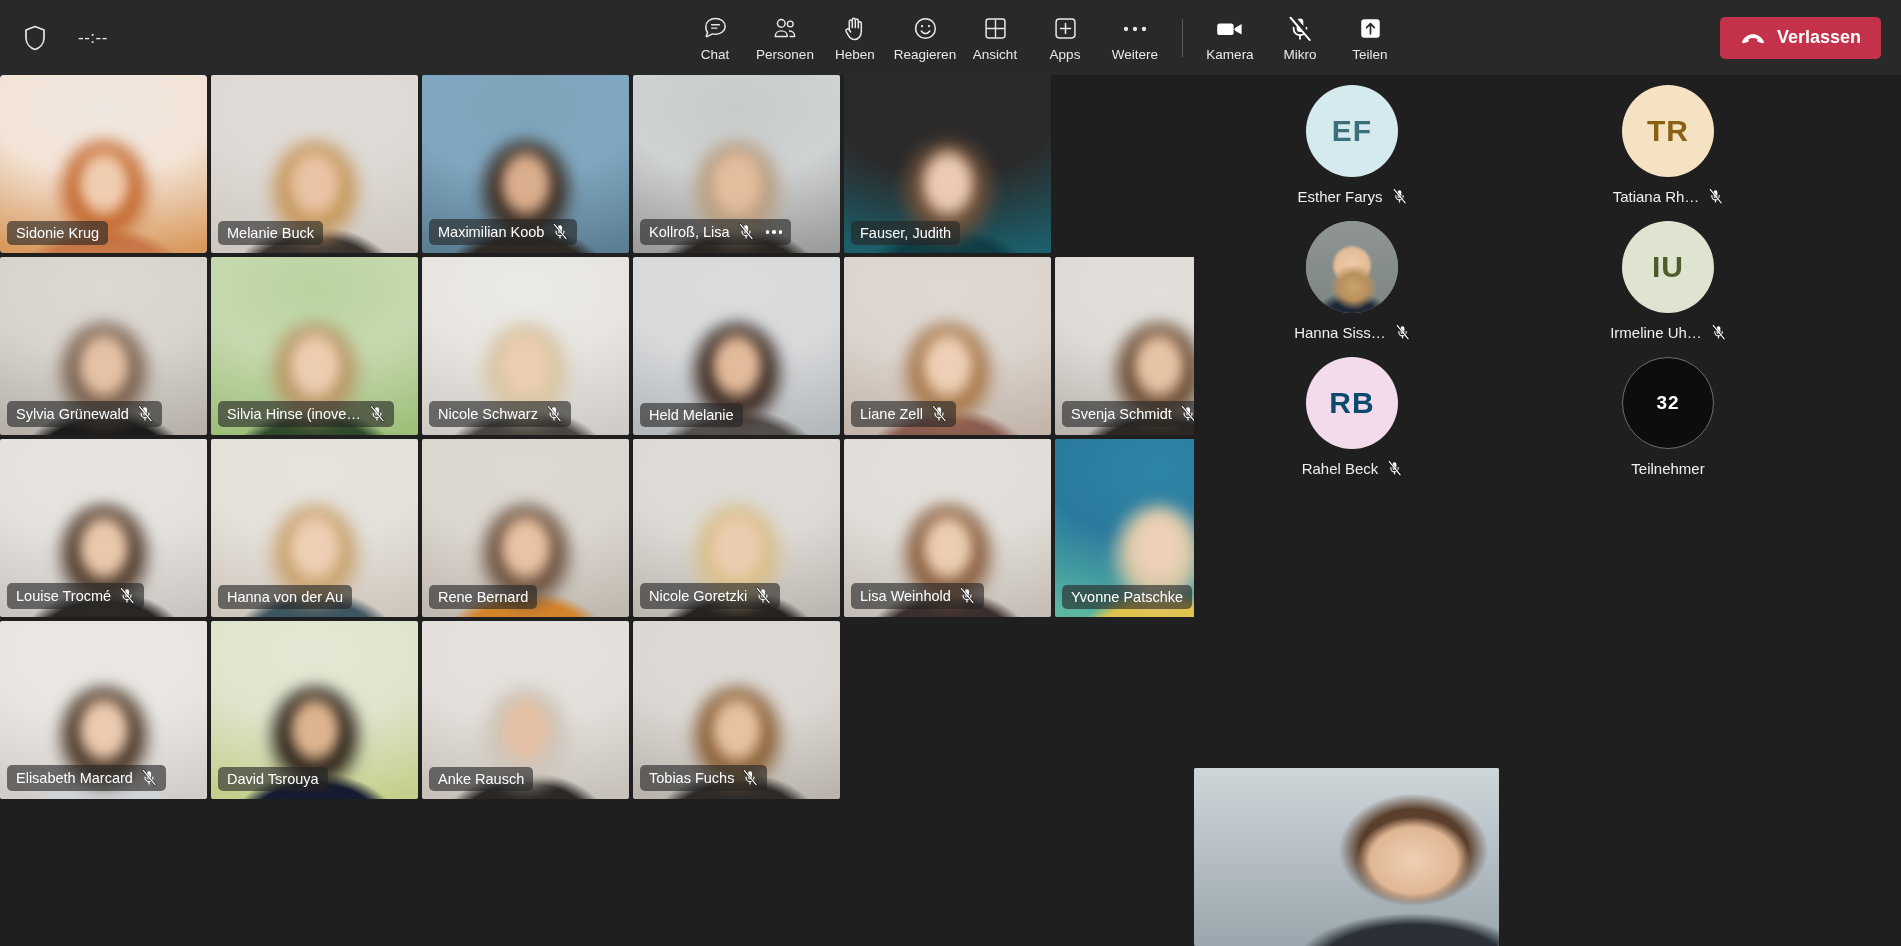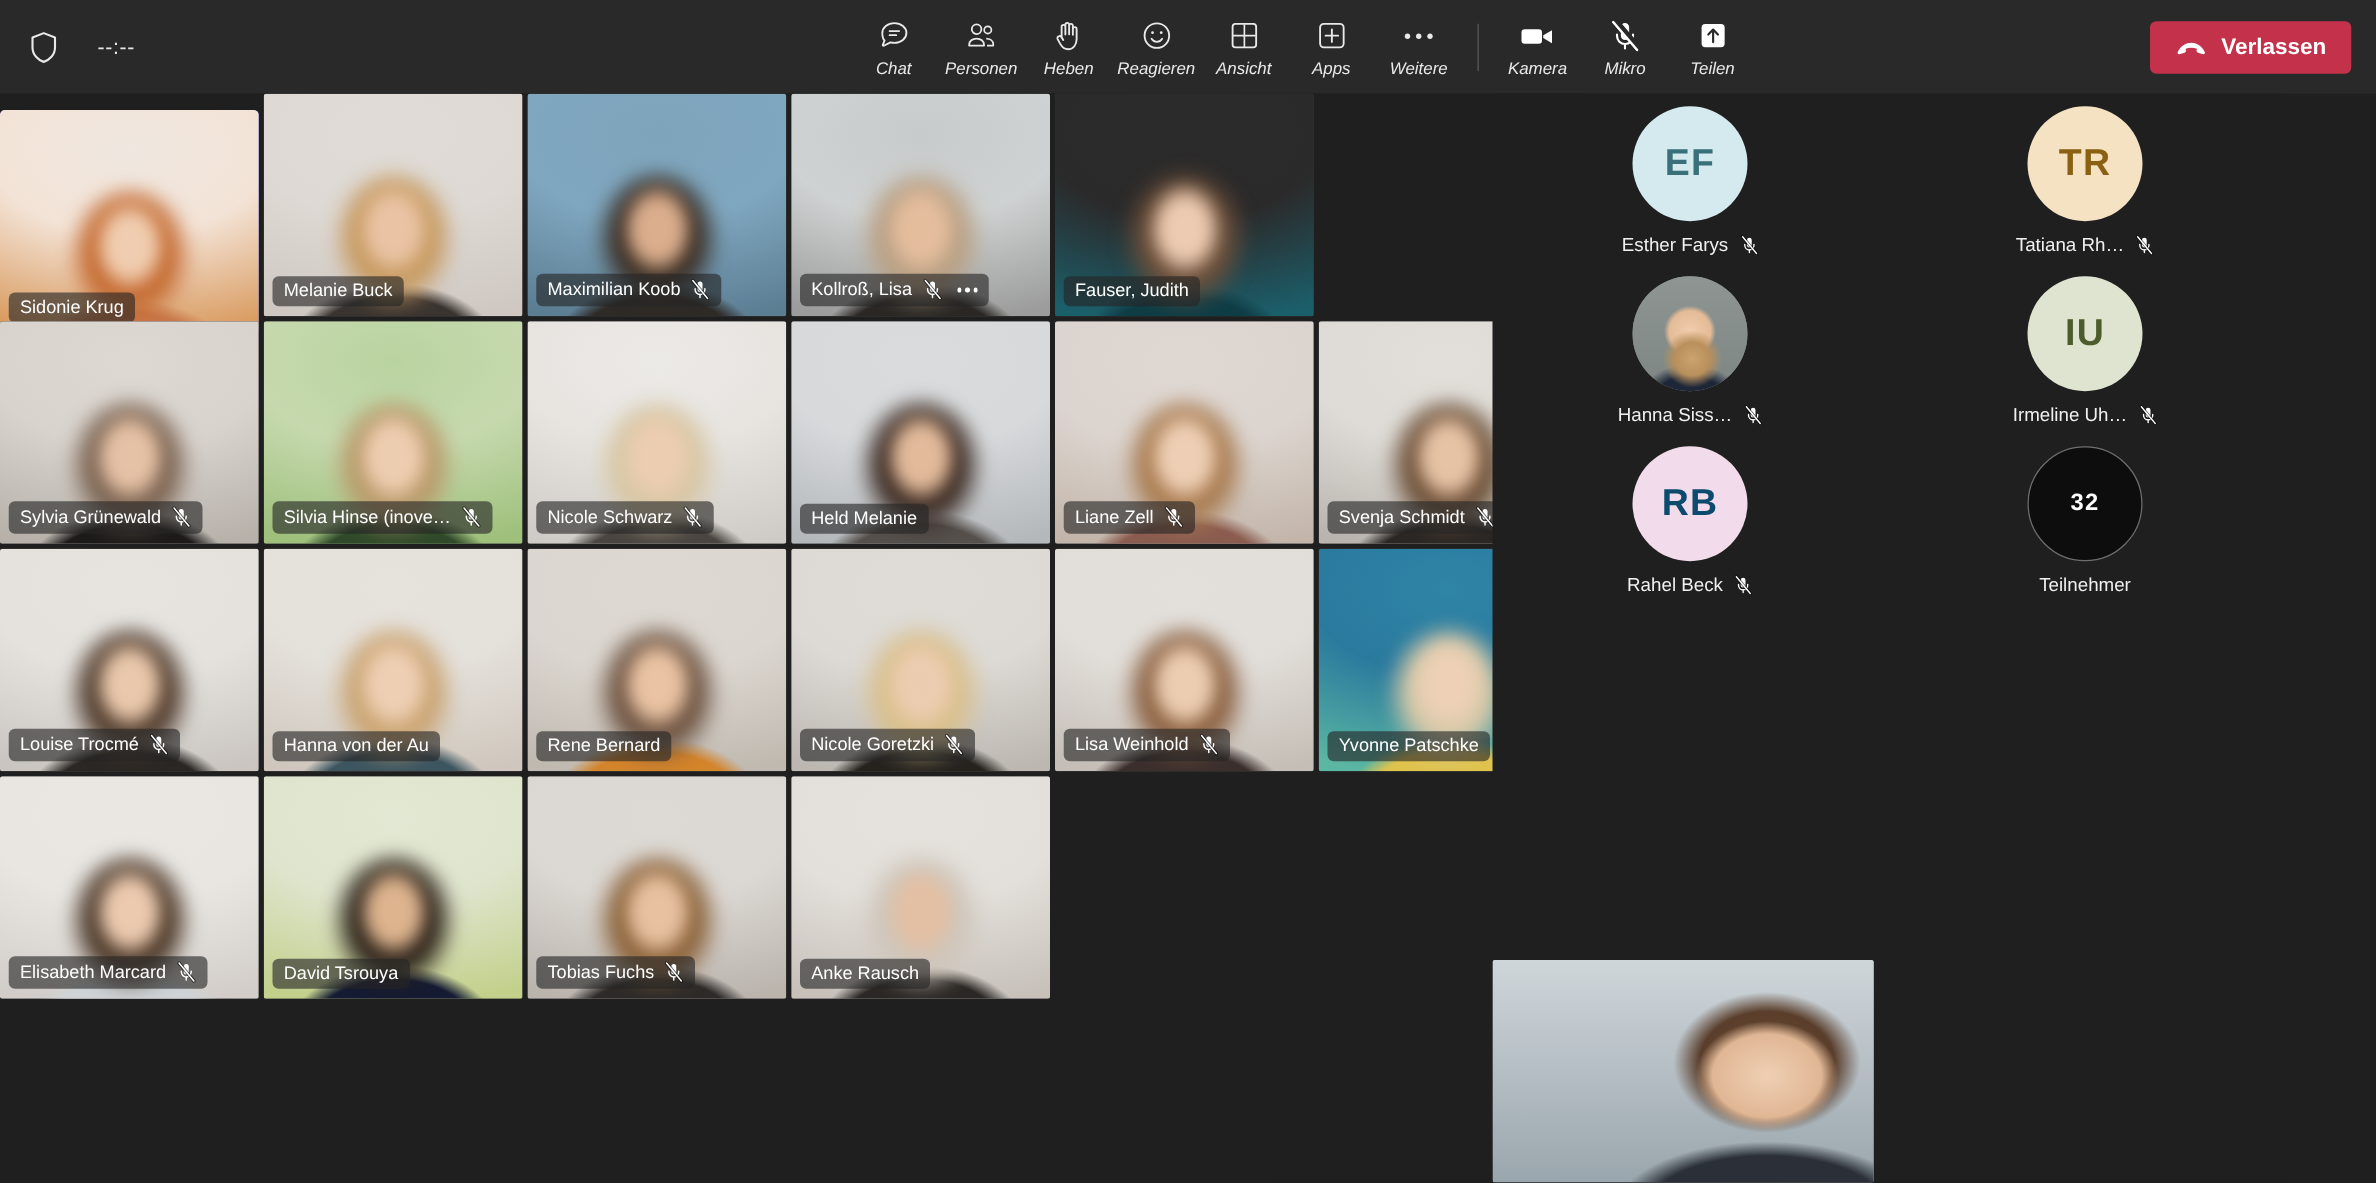--- a/index.html
+++ b/index.html
@@ -16,21 +16,21 @@
     background:#292929;
     display:flex; align-items:center;
   }
   #topbar-left{
     display:flex; align-items:center; gap:26px;
     padding-left:18px; width:680px; flex:none;
   }
   .shield-wrap{ width:34px; height:34px; display:flex; align-items:center; justify-content:center; }
   .timer{ color:#e8e8e8; font-size:17px; letter-spacing:.5px; }
 
-  #topbar-center{ display:flex; align-items:center; height:75px;font-style:italic; }
+  #topbar-center{ display:flex; align-items:center; height:75px; }
   .tb-item{
     width:70px; height:70px;
     display:flex; flex-direction:column; align-items:center; justify-content:center;
     gap:3px; border-radius:5px; cursor:pointer;
   }
   .tb-icon{ height:30px; display:flex; align-items:center; justify-content:center; }
   .tb-label{ color:#e9e9e9; font-size:13.5px; white-space:nowrap; }
   .tb-sep{ width:1px; height:38px; background:#5a5a5a; margin:0 12px; }
 
   #topbar-right{
@@ -49,21 +49,21 @@
   #stage{
     position:absolute; left:0; top:75px;
     width:1269px; height:871px;
     background:#1f1f1f;
   }
   .vrow{ display:flex; height:178px; gap:4px; margin-bottom:4px; }
   .vtile{
     position:relative; width:207px; height:178px;
     overflow:hidden; border-radius:2px; background:#3b3b3b;
   }
-  .vtile.active{ outline:3px solid #7b83eb; outline-offset:-3px; border-radius:4px;margin-top:13px; }
+  .vtile.active{ outline:3px solid #7b83eb; outline-offset:-3px; border-radius:4px; }
   .vbg{ position:absolute; inset:0; }
   .vlabel{
     position:absolute; left:7px; bottom:8px;
     display:flex; align-items:center; gap:8px;
     background:rgba(37,37,37,.62);
     border-radius:5px; padding:4px 9px;
     max-width:192px;
   }
   .vlabel .nm{
     color:#fff; font-size:14.5px; white-space:nowrap;
@@ -546,46 +546,46 @@
         <div class="vbg" style="background: radial-gradient(120% 85% at 50% 18%, rgb(227, 232, 212) 0%, rgb(223, 228, 205) 45%, rgb(195, 208, 139) 100%);">
           <div class="ph" style="background: radial-gradient(58% 46% at 50% 118%, rgb(20, 27, 51) 0%, rgb(20, 27, 51) 58%, transparent 72%);"></div>
           <div class="face" style="left: 50%; top: 34%; width: 104px; height: 120px; transform: translateX(-50%); background: radial-gradient(50% 50% at 50% 45%, rgb(43, 33, 24) 60%, transparent 100%); filter: blur(6px);"></div>
           <div class="face" style="left: 50%; top: 40%; width: 62px; height: 78px; transform: translateX(-50%); background: radial-gradient(50% 50% at 50% 48%, rgb(221, 180, 142) 55%, transparent 100%); filter: blur(5px);"></div>
         </div>
         <div class="vlabel">
           <span class="nm">David Tsrouya</span>
         </div>
       </div>
       <div class="vtile">
+        <div class="vbg" style="background: radial-gradient(120% 85% at 50% 18%, rgb(229, 225, 220) 0%, rgb(227, 223, 218) 45%, rgb(199, 193, 186) 100%);">
+          <div class="ph" style="background: radial-gradient(58% 46% at 50% 118%, rgb(43, 39, 36) 0%, rgb(43, 39, 36) 58%, transparent 72%);"></div>
+          <div class="face" style="left: 50%; top: 34%; width: 104px; height: 120px; transform: translateX(-50%); background: radial-gradient(50% 50% at 50% 45%, rgb(207, 198, 187) 60%, transparent 100%); filter: blur(6px);"></div>
+          <div class="face" style="left: 50%; top: 40%; width: 62px; height: 78px; transform: translateX(-50%); background: radial-gradient(50% 50% at 50% 48%, rgb(227, 192, 164) 55%, transparent 100%); filter: blur(5px);"></div>
+        </div>
+        <div class="vlabel">
+          <span class="nm">Anke Rausch</span>
+        </div>
+      </div>
+      <div class="vtile">
         <div class="vbg" style="background: radial-gradient(120% 85% at 50% 18%, rgb(221, 217, 212) 0%, rgb(219, 215, 210) 45%, rgb(186, 180, 173) 100%);">
           <div class="ph" style="background: radial-gradient(58% 46% at 50% 118%, rgb(45, 42, 40) 0%, rgb(45, 42, 40) 58%, transparent 72%);"></div>
           <div class="face" style="left: 50%; top: 34%; width: 104px; height: 120px; transform: translateX(-50%); background: radial-gradient(50% 50% at 50% 45%, rgb(138, 97, 56) 60%, transparent 100%); filter: blur(6px);"></div>
           <div class="face" style="left: 50%; top: 40%; width: 62px; height: 78px; transform: translateX(-50%); background: radial-gradient(50% 50% at 50% 48%, rgb(231, 193, 160) 55%, transparent 100%); filter: blur(5px);"></div>
         </div>
         <div class="vlabel">
           <span class="nm">Tobias Fuchs</span>
           <span style="display: flex; flex: 0 0 auto;">
             <svg width="16" height="18" viewBox="0 0 20 22">
               <path d="M10 2.6a2.5 2.5 0 0 1 2.5 2.5v5.4a2.5 2.5 0 0 1-5 0V5.1A2.5 2.5 0 0 1 10 2.6Z" fill="#fff"></path>
               <path d="M5.1 9.7v.9a4.9 4.9 0 0 0 9.8 0v-.9" fill="none" stroke="#fff" stroke-width="1.45" stroke-linecap="round"></path>
               <path d="M10 15.5v2.9" stroke="#fff" stroke-width="1.45" stroke-linecap="round"></path>
               <path d="M2.8 1.6 17.6 19.4" stroke="#000" stroke-opacity=".55" stroke-width="3.4" stroke-linecap="round"></path>
               <path d="M2.8 1.6 17.6 19.4" stroke="#fff" stroke-width="1.5" stroke-linecap="round"></path>
             </svg>
           </span>
-        </div>
-      </div>
-      <div class="vtile">
-        <div class="vbg" style="background: radial-gradient(120% 85% at 50% 18%, rgb(229, 225, 220) 0%, rgb(227, 223, 218) 45%, rgb(199, 193, 186) 100%);">
-          <div class="ph" style="background: radial-gradient(58% 46% at 50% 118%, rgb(43, 39, 36) 0%, rgb(43, 39, 36) 58%, transparent 72%);"></div>
-          <div class="face" style="left: 50%; top: 34%; width: 104px; height: 120px; transform: translateX(-50%); background: radial-gradient(50% 50% at 50% 45%, rgb(207, 198, 187) 60%, transparent 100%); filter: blur(6px);"></div>
-          <div class="face" style="left: 50%; top: 40%; width: 62px; height: 78px; transform: translateX(-50%); background: radial-gradient(50% 50% at 50% 48%, rgb(227, 192, 164) 55%, transparent 100%); filter: blur(5px);"></div>
-        </div>
-        <div class="vlabel">
-          <span class="nm">Anke Rausch</span>
         </div>
       </div>
     </div>
   </div>
 
 <div id="rightpanel">
   <div id="avatar-grid">
       <div class="pcell">
         <div class="av" style="background: rgb(212, 234, 238); color: rgb(58, 112, 121);">
           <span style="position: relative;">EF</span>

